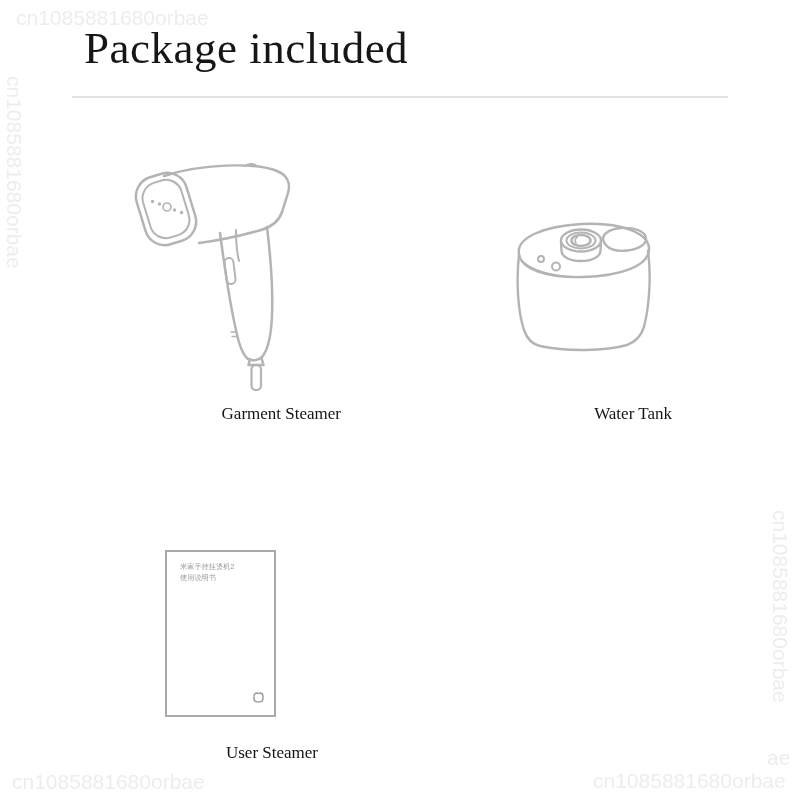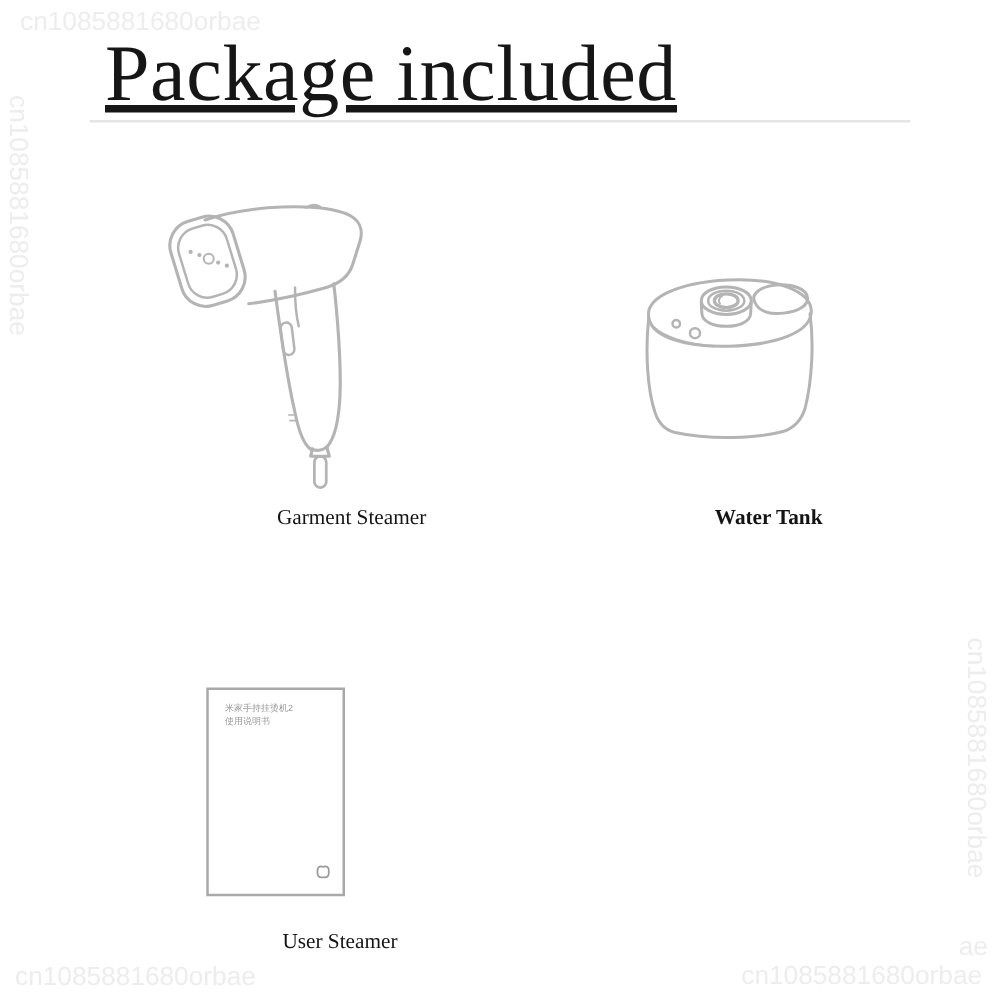--- a/index.html
+++ b/index.html
@@ -4,33 +4,32 @@
 <style>
   html,body{margin:0;padding:0;}
   body{
     width:800px;height:800px;position:relative;overflow:hidden;
     background:#ffffff;
     font-family:"Liberation Serif", serif;
   }
   .abs{position:absolute;}
   .page-title{
     left:84px;top:22px;width:600px;
-    font-size:64px;color:#161616;letter-spacing:0.5px;
+    font-size:45px;color:#161616;letter-spacing:0.5px;
     font-family:"Liberation Serif", serif;
-    text-decoration:underline;
   }
   .divider{
     left:72px;top:96px;width:656px;height:2px;background:#e4e4e4;
   }
   .item-label{
     font-size:17px;color:#141414;text-align:right;width:200px;
     font-family:"Liberation Serif", serif;white-space:nowrap;
   }
   .label-steamer{left:141px;top:404px;}
-  .label-tank{left:458px;top:404px;font-weight:bold;}
+  .label-tank{left:472px;top:404px;}
   .label-manual{left:118px;top:743px;}
   .watermark{
     font-family:"Liberation Sans", sans-serif;
     font-size:21px;color:#ededed;white-space:nowrap;
     user-select:none;pointer-events:none;
   }
   .wm-top-left{left:16px;top:6px;}
   .wm-left-vert{left:26px;top:76px;transform:rotate(90deg);transform-origin:0 0;}
   .wm-right-vert{left:792px;top:510px;transform:rotate(90deg);transform-origin:0 0;}
   .wm-bottom-left{left:12px;top:770px;}

